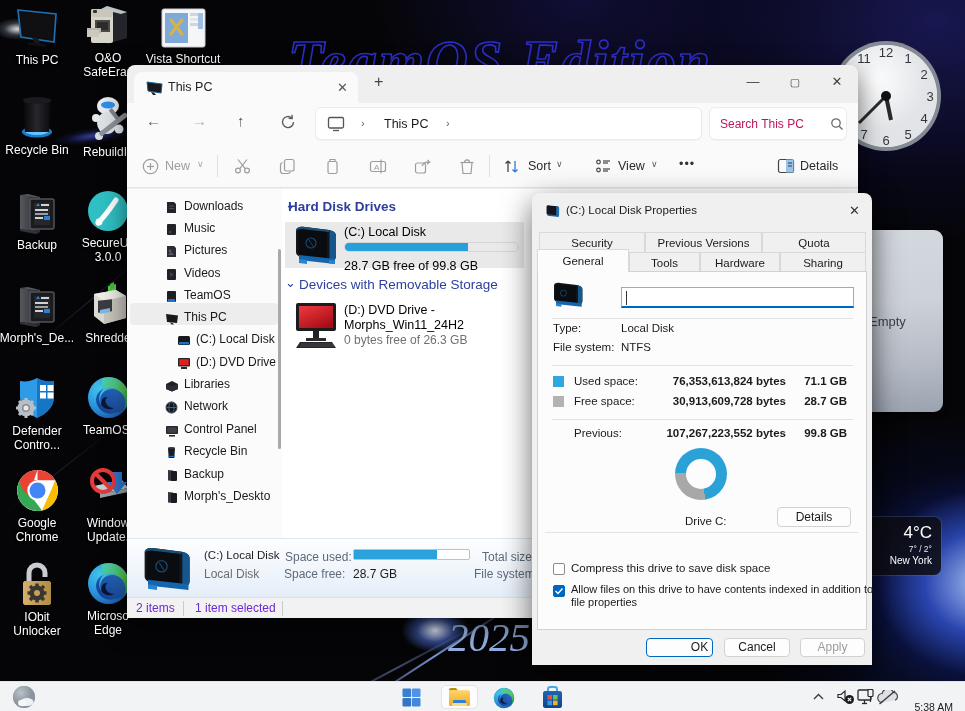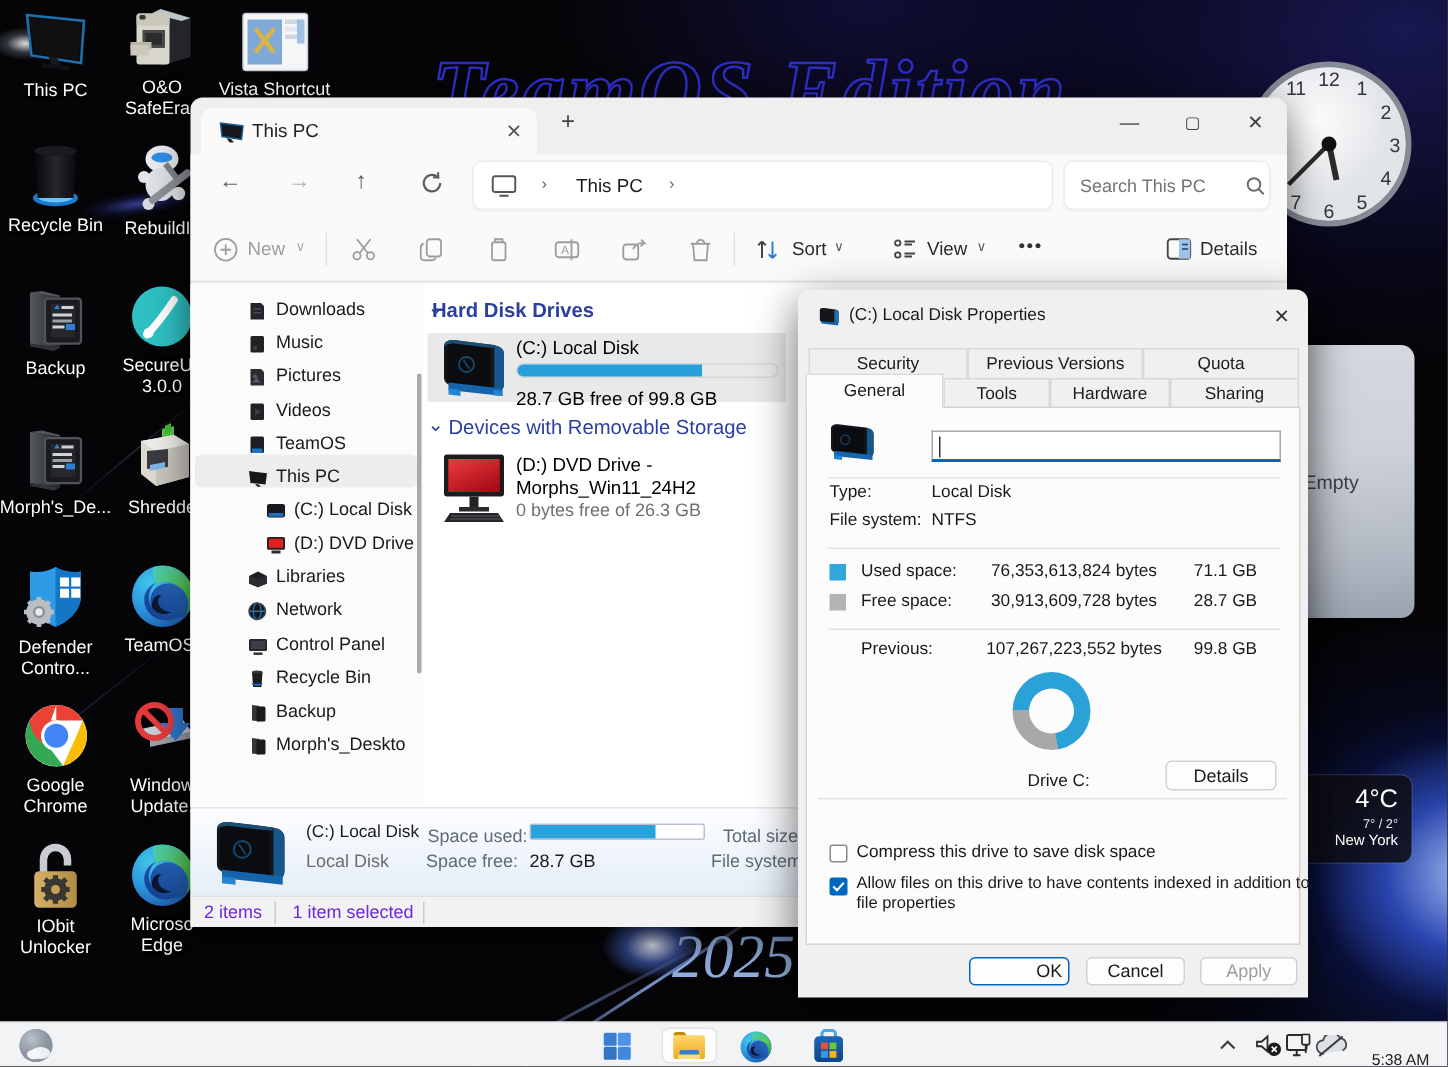--- a/index.html
+++ b/index.html
@@ -75,21 +75,21 @@
 
   
   #dlg { left:532px; top:193px; width:340px; height:472px; background:#f0f0f0; border-radius:8px 8px 0 0;
     box-shadow:0 10px 30px rgba(0,0,0,0.6); font-size:11.5px; color:#1a1a1a; }
   .tabA { position:absolute; background:#f0f0f0; border:1px solid #d9d9d9; border-bottom:none; font-size:11.5px;
     text-align:center; color:#1a1a1a; }
   #page { position:absolute; left:5px; top:78px; width:330px; height:359px; background:#fcfcfc;
     border:1px solid #d2d2d2; }
   .hr { position:absolute; height:1px; background:#e3e3e3; }
   .sw { position:absolute; width:11px; height:11px; }
-  .rt { position:absolute; text-align:center; }
+  .rt { position:absolute; text-align:right;font-weight:bold; }
   .btn { position:absolute; height:19px; background:#fdfdfd; border:1px solid #d2d2d2; border-radius:4px;
     font-size:12px; text-align:center; line-height:17px; color:#1a1a1a; }
   .cb { position:absolute; width:12px; height:12px; border:1px solid #8a8a8a; border-radius:2px; background:#fff; }
 
   
   #task { left:0; top:681px; width:965px; height:30px; background:#f2f3f5; border-top:1px solid #e2e3e6; }
   #task .clk { position:absolute; right:5px; top:3px; text-align:right; font-size:10.5px; color:#1b1b1b; line-height:12px; }
 </style>
 </head>
 <body>
@@ -389,21 +389,21 @@
     </svg>
     <div class="box" style="left:188px; width:387px;">
       <svg class="abs" style="left:11px; top:8px;" width="18" height="16" viewBox="0 0 18 16">
         <rect x="1.5" y="1.5" width="15" height="10.5" rx="1.5" fill="none" stroke="#555" stroke-width="1.3"></rect>
         <line x1="6" y1="14.5" x2="12" y2="14.5" stroke="#555" stroke-width="1.3"></line>
       </svg>
       <span class="abs" style="left:45px; top:9px; color:#636363; font-size:11px;">›</span>
       <span class="abs" style="left:68px; top:9px; color:#1b1b1b; font-size:12.5px;">This PC</span>
       <span class="abs" style="left:130px; top:9px; color:#636363; font-size:11px;">›</span>
     </div>
-    <div class="box" style="left:582px; width:138px; color:#737373; font-size:12px;">
+    <div class="box" style="left:582px; width:138px; color:#be185d; font-size:12px;">
       <span class="abs" style="left:10px; top:9px;">Search This PC</span>
       <svg class="abs" style="left:120px; top:9px;" width="14" height="14" viewBox="0 0 14 14">
         <circle cx="6" cy="6" r="4.2" fill="none" stroke="#6a6a6a" stroke-width="1.3"></circle>
         <line x1="9.2" y1="9.2" x2="12.5" y2="12.5" stroke="#6a6a6a" stroke-width="1.3"></line>
       </svg>
     </div>
   </div>
   <div id="toolbar">
     <svg class="abs" style="left:15px; top:13px;" width="17" height="17" viewBox="0 0 17 17">
       <circle cx="8.5" cy="8.5" r="7.2" fill="none" stroke="#9d9d9d" stroke-width="1.2"></circle>

